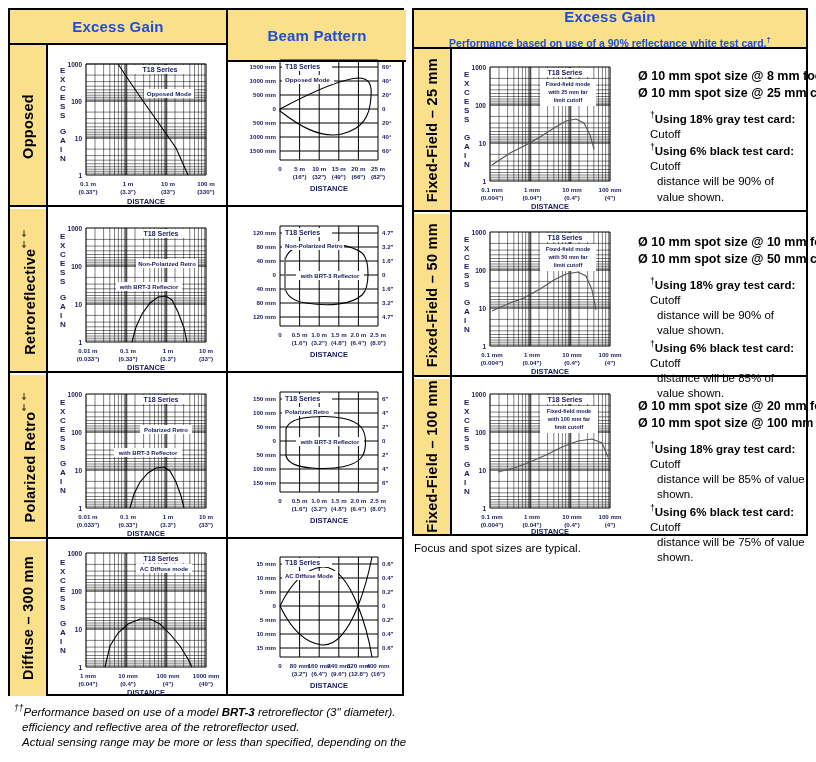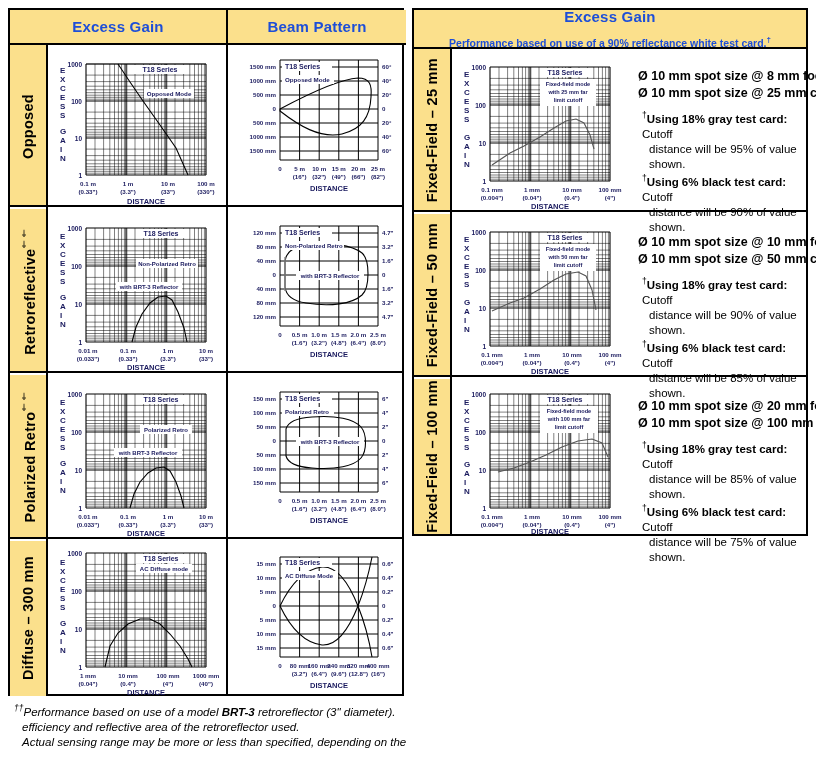--- a/index.html
+++ b/index.html
@@ -48,41 +48,41 @@
   .hdiv { position: absolute; left: 0; right: 0; height: 2px; background: #000; }
 
   
   .chart { position: absolute; }
   .chart svg { display: block; }
 
   
   .spec { position: absolute; font-size: 11.5px; line-height: 1.32; }
   .spec .big { font-weight: bold; font-size: 12.5px; white-space: nowrap; }
   .spec .gap { height: 9px; }
-  .spec .note { margin-left: 4px; text-indent: 0; }
+  .spec .note { margin-left: 12px; text-indent: 0; }
   .spec .note b { font-weight: bold; }
   .spec .note .ind { display: block; padding-left: 7px; }
   .spec sup { font-size: 8.5px; }
 
   
   .foot { position: absolute; font-size: 11.5px; line-height: 1.33; }
   .foot sup { font-size: 8.5px; }
   .foot .l2 { padding-left: 8px; }
 </style>
 </head>
 <body>
 
 <div class="page">
 
   <div class="panel" style="left:8px; top:8px; width:396px; height:688px;">
 
     <div class="hdr" style="position:absolute; left:0; top:0; width:218px; height:35px; border-right:2px solid #000;">
       <div class="h1">Excess Gain</div>
     </div>
-    <div class="hdr" style="position:absolute; left:218px; top:0; width:178px; height:35px;">
+    <div class="hdr" style="position:absolute; left:218px; top:0; width:178px; height:52px;">
       <div class="h1">Beam Pattern</div>
     </div>
 
     <div class="rowlabel" style="position:absolute; left:0; top:35px; width:38px; height:162px;">
       <span>Opposed</span>
     </div>
     <div class="chart" style="left:38px; top:35px; width:180px; height:162px;">
       <svg width="180" height="162" viewBox="0 0 180 162">
         <g font-family="Liberation Sans, sans-serif" fill="#1a1a5e">
 
@@ -848,21 +848,21 @@
           <text x="158" y="143" font-size="6.2">100 mm</text>
             <text x="158" y="151" font-size="6.2">(4")</text>
           <text x="98" y="160" font-size="7.5">DISTANCE</text>
         </g>
       </svg>
     </div>
     <div class="spec" style="left:224px; top:58px; width:166px;">
       <div class="big">Ø 10 mm spot size @ 8 mm focus</div>
       <div class="big">Ø 10 mm spot size @ 25 mm cutoff</div>
       <div class="gap"></div>
-      <div class="note"><sup>†</sup><b>Using 18% gray test card:</b><span> Cutoff</span><span class="ind">distance will be 95% of value shown.</span></div>
+      <div class="note"><sup>†</sup><b>Using 18% gray test card:</b><span> Cutoff</span></div>
       <div class="note"><sup>†</sup><b>Using 6% black test card:</b><span> Cutoff</span><span class="ind">distance will be 90% of value shown.</span></div>
     </div>
 
     <div class="rowlabel" style="position:absolute; left:0; top:204px; width:38px; height:163px;">
       <span>Fixed-Field – 50 mm</span>
     </div>
     <div class="chart" style="left:38px; top:204px; width:180px; height:163px;">
       <svg width="180" height="163" viewBox="0 0 180 163">
         <g font-family="Liberation Sans, sans-serif" fill="#1a1a5e">
           <text x="12" y="28" font-size="8" font-weight="bold">E</text>
@@ -1081,20 +1081,23 @@
       <div class="gap"></div>
       <div class="note"><sup>†</sup><b>Using 18% gray test card:</b><span> Cutoff</span><span class="ind">distance will be 85% of value shown.</span></div>
       <div class="note"><sup>†</sup><b>Using 6% black test card:</b><span> Cutoff</span><span class="ind">distance will be 75% of value shown.</span></div>
     </div>
 
     <div class="hdiv" style="top:200px;"></div>
     <div class="hdiv" style="top:365px;"></div>
     <div class="vdiv" style="left:36px; top:37px;"></div>
   </div>
 
+  <div class="foot" style="left:414px; top:541px; width:390px;">
+    <span>Focus and spot sizes are typical.</span>
+  </div>
 
   <div class="foot" style="left:14px; top:703px; width:400px;font-style:italic;">
     <div><sup>††</sup><span>Performance based on use of a model </span><b>BRT-3</b><span> retroreflector (3" diameter).</span></div>
     <div class="l2">efficiency and reflective area of the retroreflector used.</div>
     <div class="l2">Actual sensing range may be more or less than specified, depending on the</div>
   </div>
 
 </div>
 
 </body></html>

